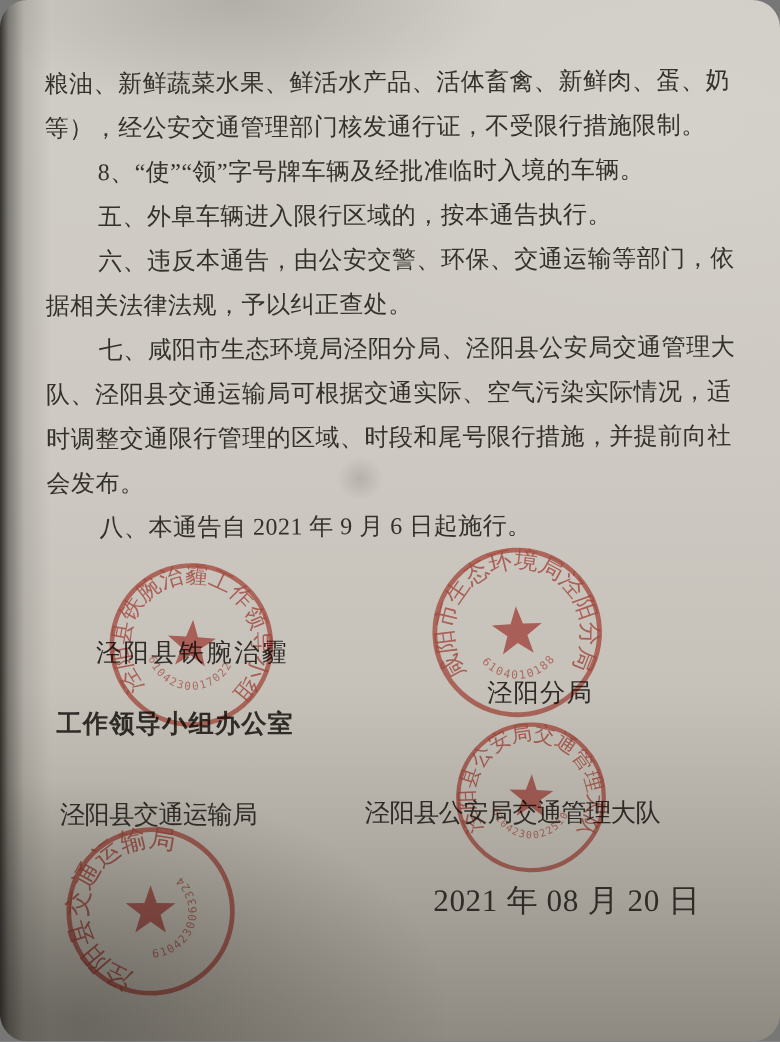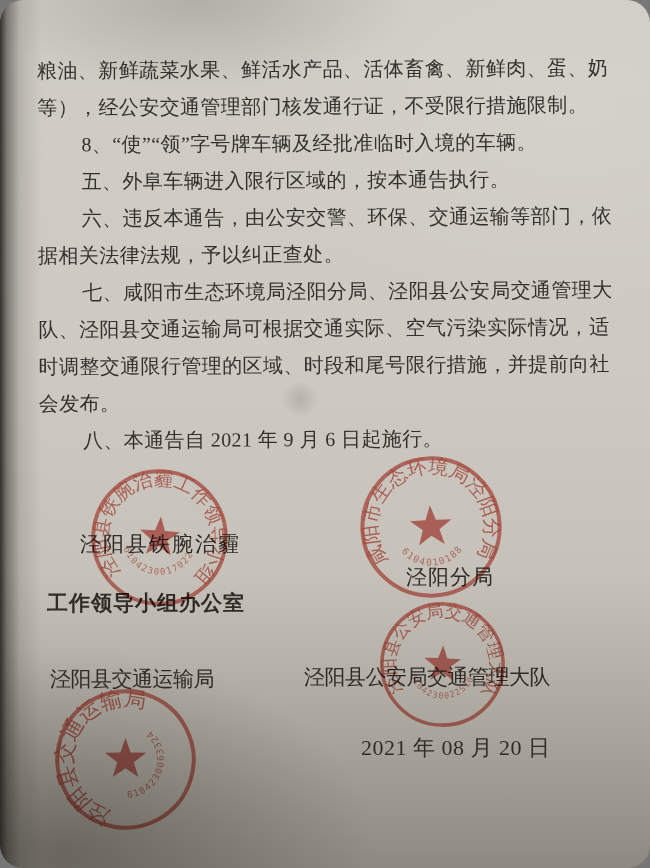--- a/index.html
+++ b/index.html
@@ -28,21 +28,21 @@
   .sig {
     position:absolute; color:#2f2c28; font-size:21px;
     letter-spacing:-.5px; white-space:nowrap;
   }
   #sig1a { left:80px;  top:530px; letter-spacing:2px;text-align:right; }
   #sig1b { left:47px;  top:589px; letter-spacing:1px;font-weight:bold; }
   #sig2a { left:357px; top:527px; }
   #sig2b { left:406px; top:563px; letter-spacing:1px; }
   #sig3  { left:50px;  top:665px; }
   #sig4  { left:304px; top:663px; }
-  #date-line { left:361px; top:733px; font-size:22px; letter-spacing:.5px; }
+  #date-line { left:361px; top:733px; font-size:26px; letter-spacing:.5px; }
   
   .seal { position:absolute; mix-blend-mode:multiply; opacity:.87; }
   #seal1 { left:89px;  top:466px; width:141px; height:143px; transform:rotate(4deg); }
   #seal2 { left:357px; top:454px; width:148px; height:146px; transform:rotate(-3deg); }
   #seal3 { left:53px;  top:685px; width:145px; height:149px; transform:rotate(-72deg); }
   #seal4 { left:378px; top:599px; width:129px; height:131px; transform:rotate(2deg); }
   .seal svg { width:100%; height:100%; }
   .seal .ring  { fill:none; stroke:#c9483b; stroke-width:5.5; opacity:.78; }
   .seal .arc-t { fill:#c6463a; font-size:27px; opacity:.82; font-family:"Liberation Serif","DejaVu Serif",serif; }
   .seal .arc-t.big { font-size:30px; }

